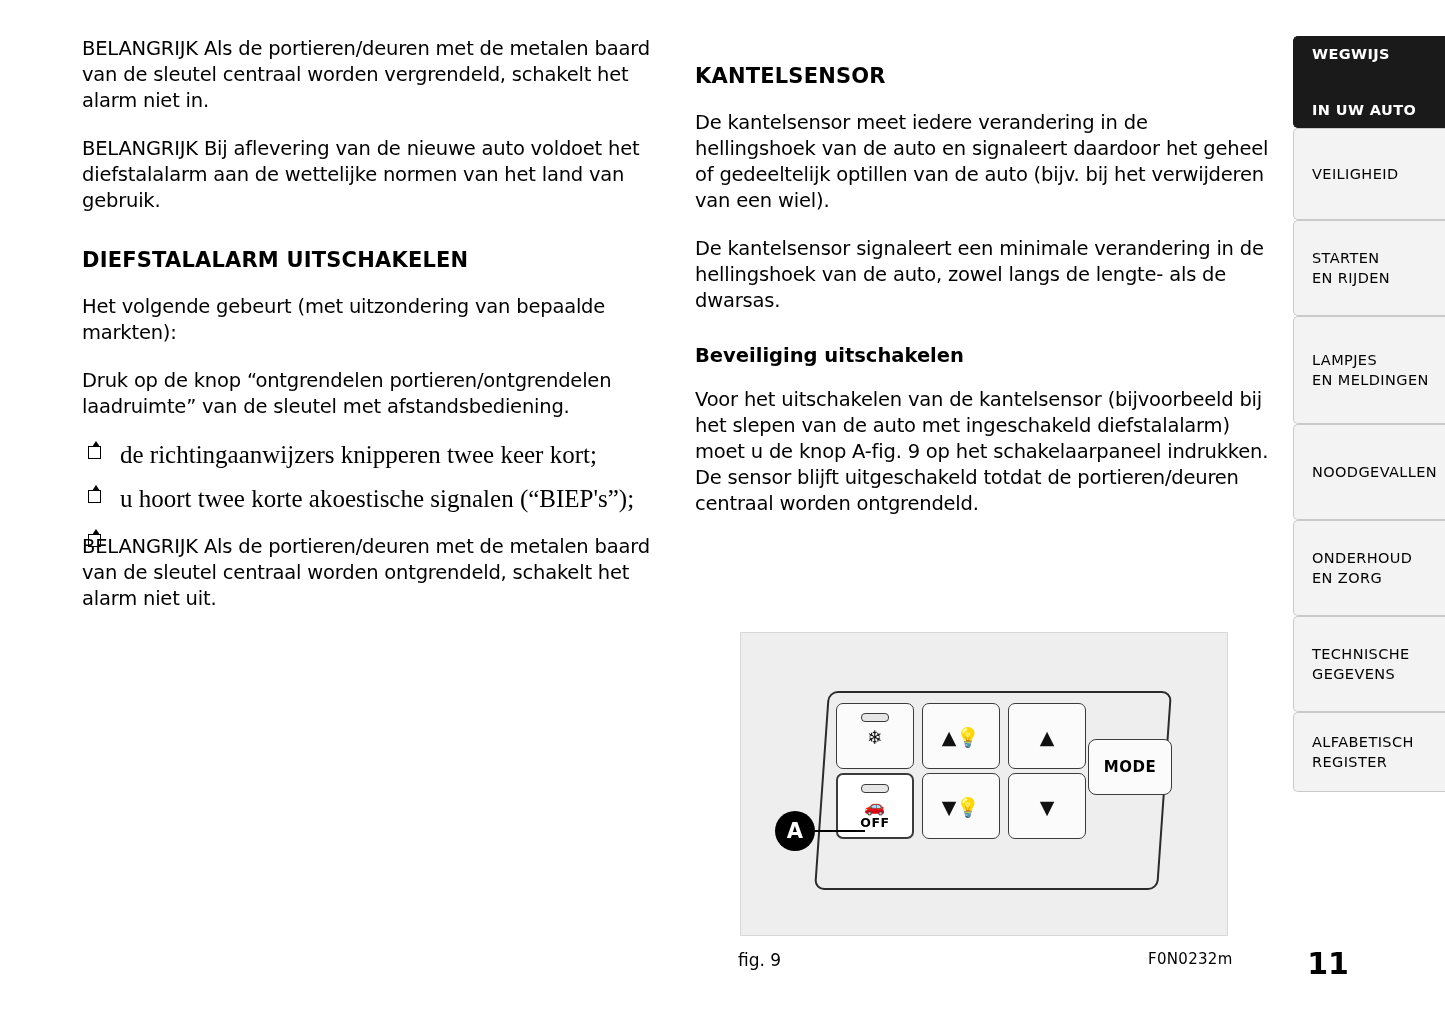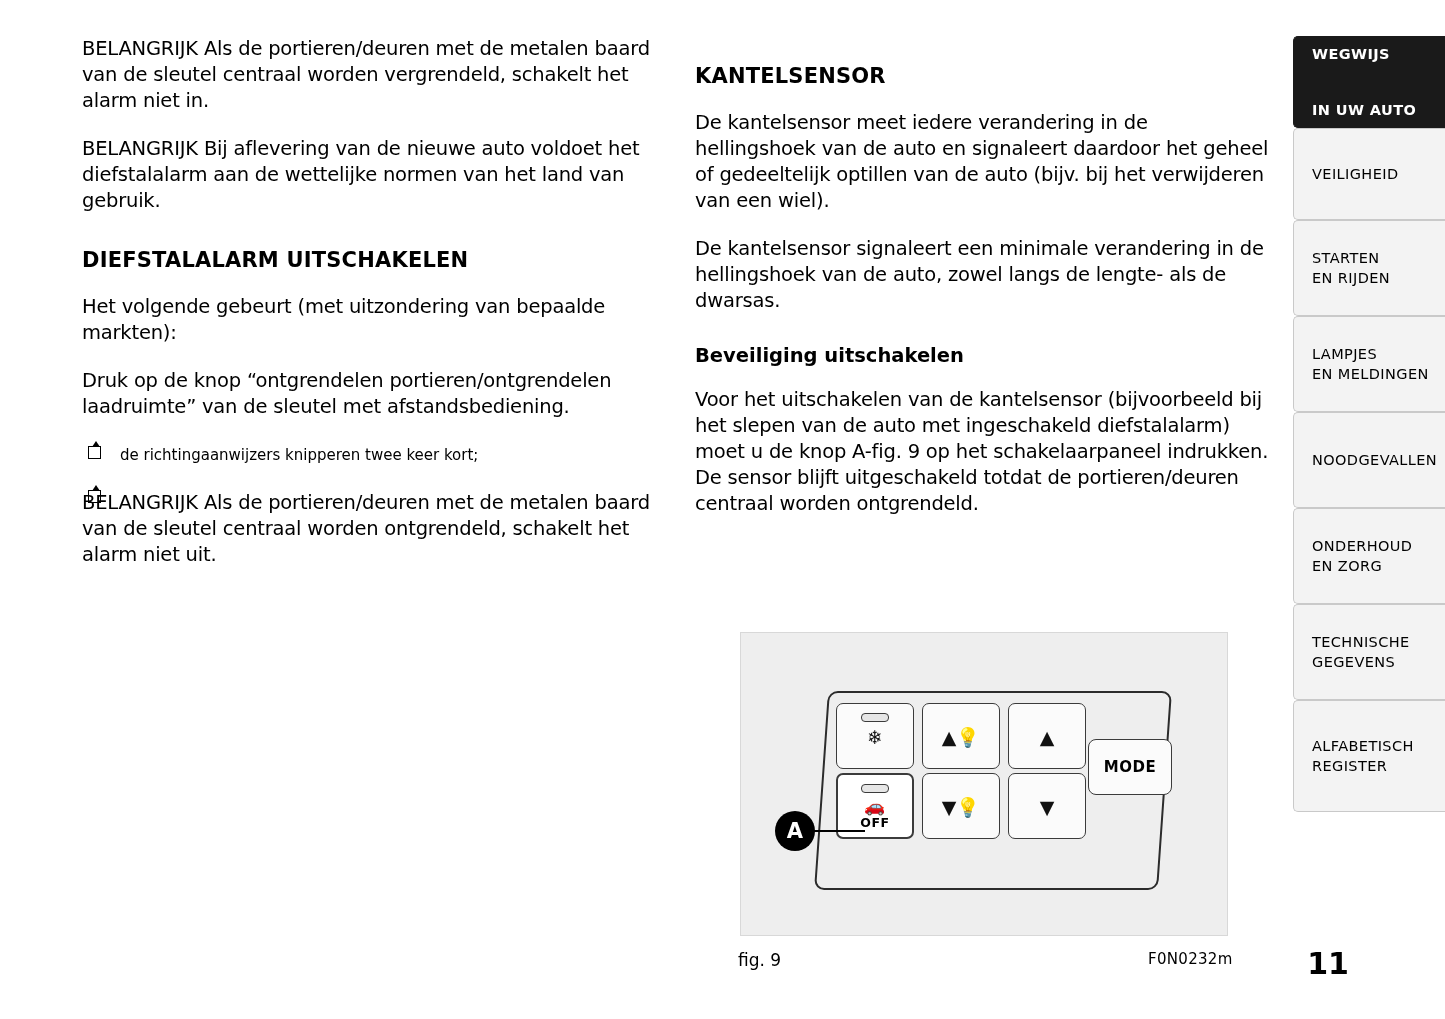--- a/index.html
+++ b/index.html
@@ -54,24 +54,25 @@
     margin: 30px 0 20px 0;
   }
 
   ul.bullets {
     list-style: none;
     margin: 0 0 22px 0;
     padding: 0;
   }
   ul.bullets li {
     position: relative;
-    font-size: 15px;
+    font-size: 25px;
     line-height: 26px;
     padding-left: 38px;
     margin-bottom: 18px;
+    font-family: Liberation Serif, serif;
   }
   ul.bullets li .bullet-mark {
     position: absolute;
     left: 6px;
     top: 4px;
     width: 13px;
     height: 13px;
     border: 1.6px solid #000;
     box-sizing: border-box;
   }
@@ -262,20 +263,24 @@
     <p class="body">Het volgende gebeurt (met uitzondering van bepaalde markten):</p>
     <p class="body">Druk op de knop “ontgrendelen portieren/ontgrendelen laadruimte” van de sleutel met afstandsbediening.</p>
 
     <ul class="bullets">
       <li>
         <span class="bullet-mark"></span>
         <span>de richtingaanwijzers knipperen twee keer kort;</span>
       </li>
       <li>
         <span class="bullet-mark"></span>
+        <span>u hoort twee korte akoestische signalen (“BIEP's”);</span>
+      </li>
+      <li>
+        <span class="bullet-mark"></span>
       </li>
     </ul>
 
     <p class="body">BELANGRIJK Als de portieren/deuren met de metalen baard van de sleutel centraal worden ontgrendeld, schakelt het alarm niet uit.</p>
   </div>
 
   <div class="col col-right">
     <h2 class="section first">KANTELSENSOR</h2>
     <p class="body">De kantelsensor meet iedere verandering in de hellingshoek van de auto en signaleert daardoor het geheel of gedeeltelijk optillen van de auto (bijv. bij het verwijderen van een wiel).</p>
     <p class="body">De kantelsensor signaleert een minimale verandering in de hellingshoek van de auto, zowel langs de lengte- als de dwarsas.</p>
@@ -331,36 +336,36 @@
       <span>WEGWIJS</span>
       <span>IN UW AUTO</span>
     </div>
     <div class="tab" style="height:92px">
       <span>VEILIGHEID</span>
     </div>
     <div class="tab" style="height:96px">
       <span>STARTEN</span>
       <span>EN RIJDEN</span>
     </div>
-    <div class="tab" style="height:96px">
+    <div class="tab" style="height:108px">
       <span>LAMPJES</span>
       <span>EN MELDINGEN</span>
     </div>
     <div class="tab" style="height:96px">
       <span>NOODGEVALLEN</span>
     </div>
     <div class="tab" style="height:96px">
       <span>ONDERHOUD</span>
       <span>EN ZORG</span>
     </div>
     <div class="tab" style="height:96px">
       <span>TECHNISCHE</span>
       <span>GEGEVENS</span>
     </div>
-    <div class="tab" style="height:112px">
+    <div class="tab" style="height:80px">
       <span>ALFABETISCH</span>
       <span>REGISTER</span>
     </div>
   </div>
 
   <div class="page-number">11</div>
 
 </div>
 
 </body></html>

